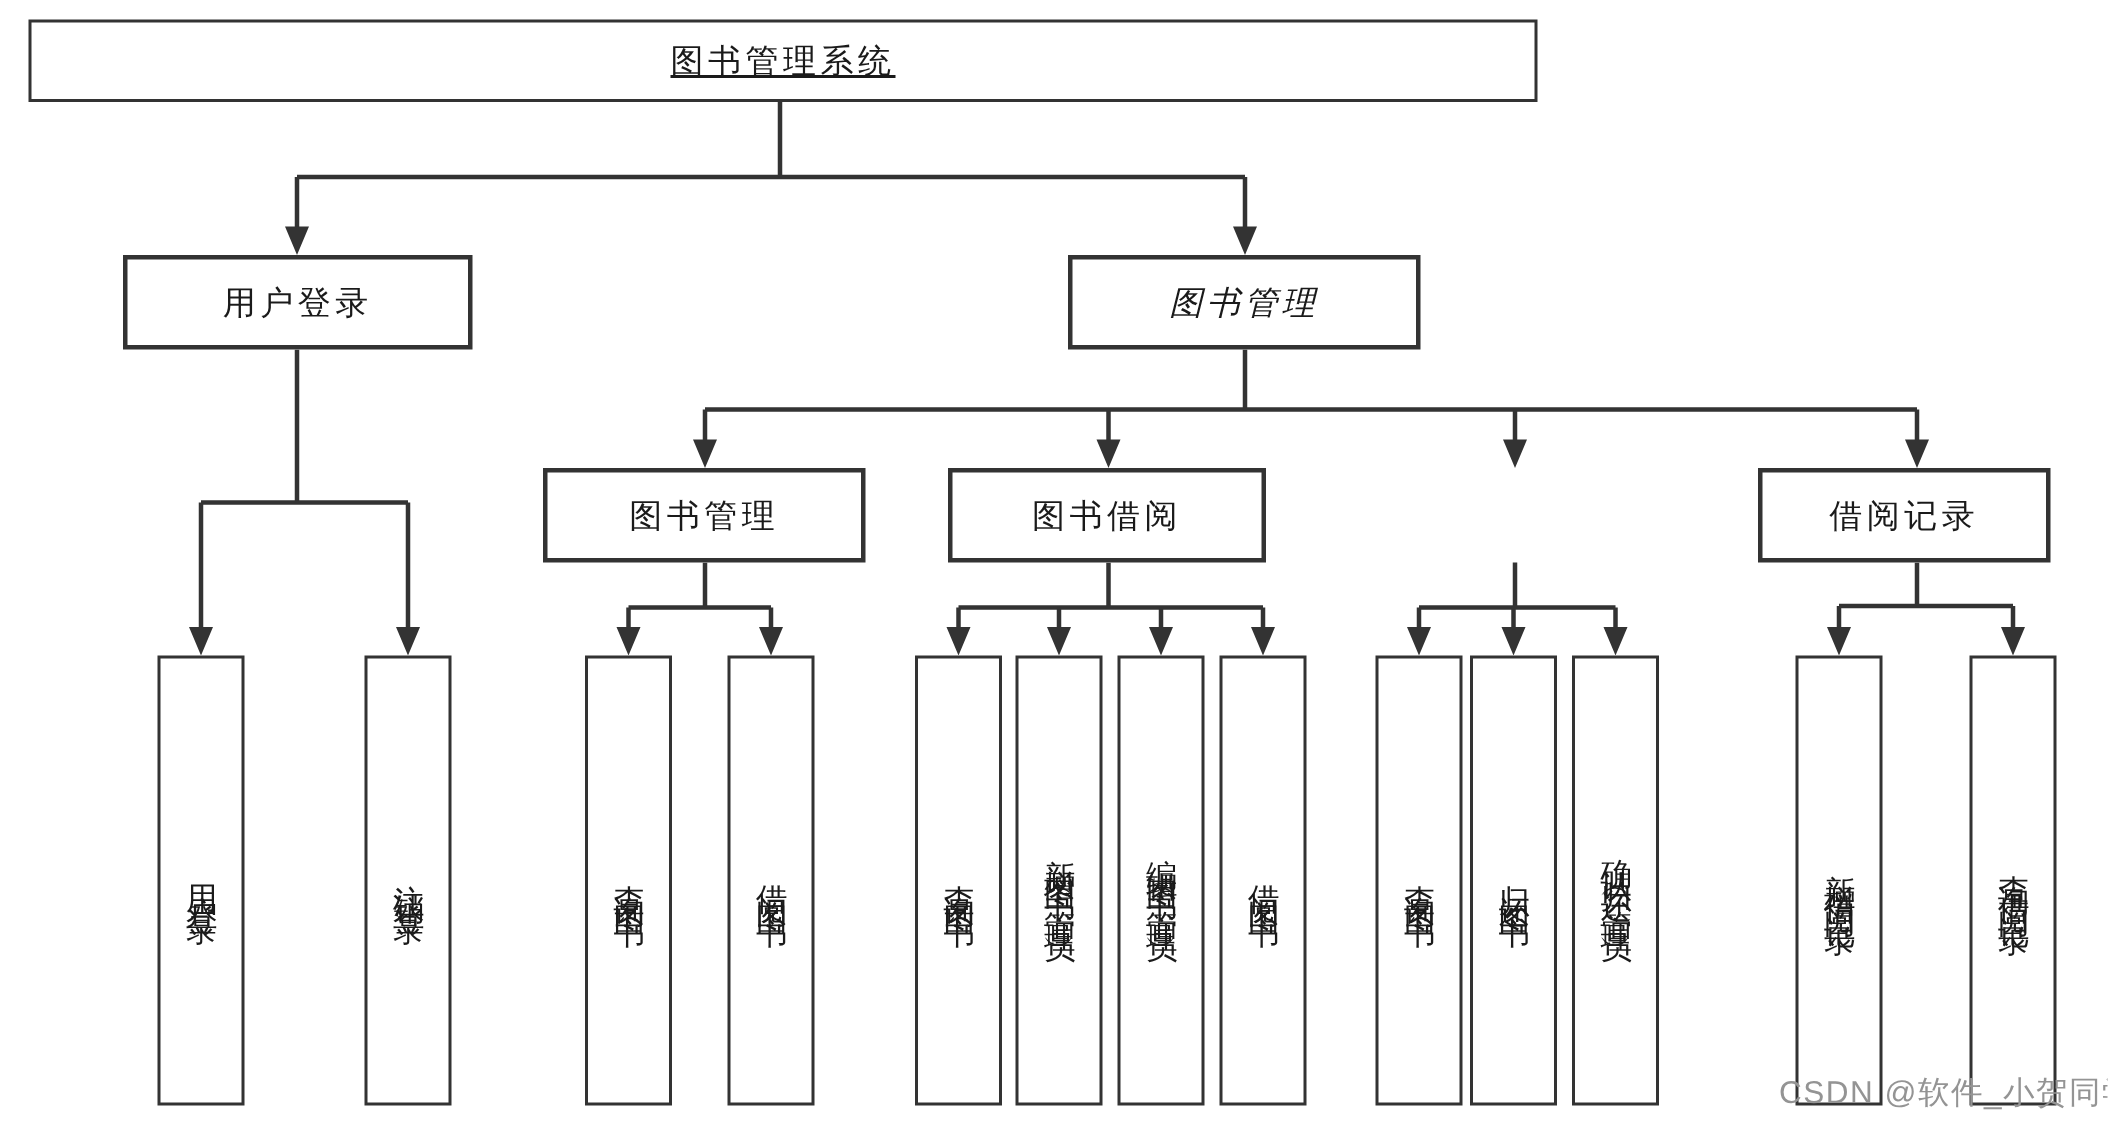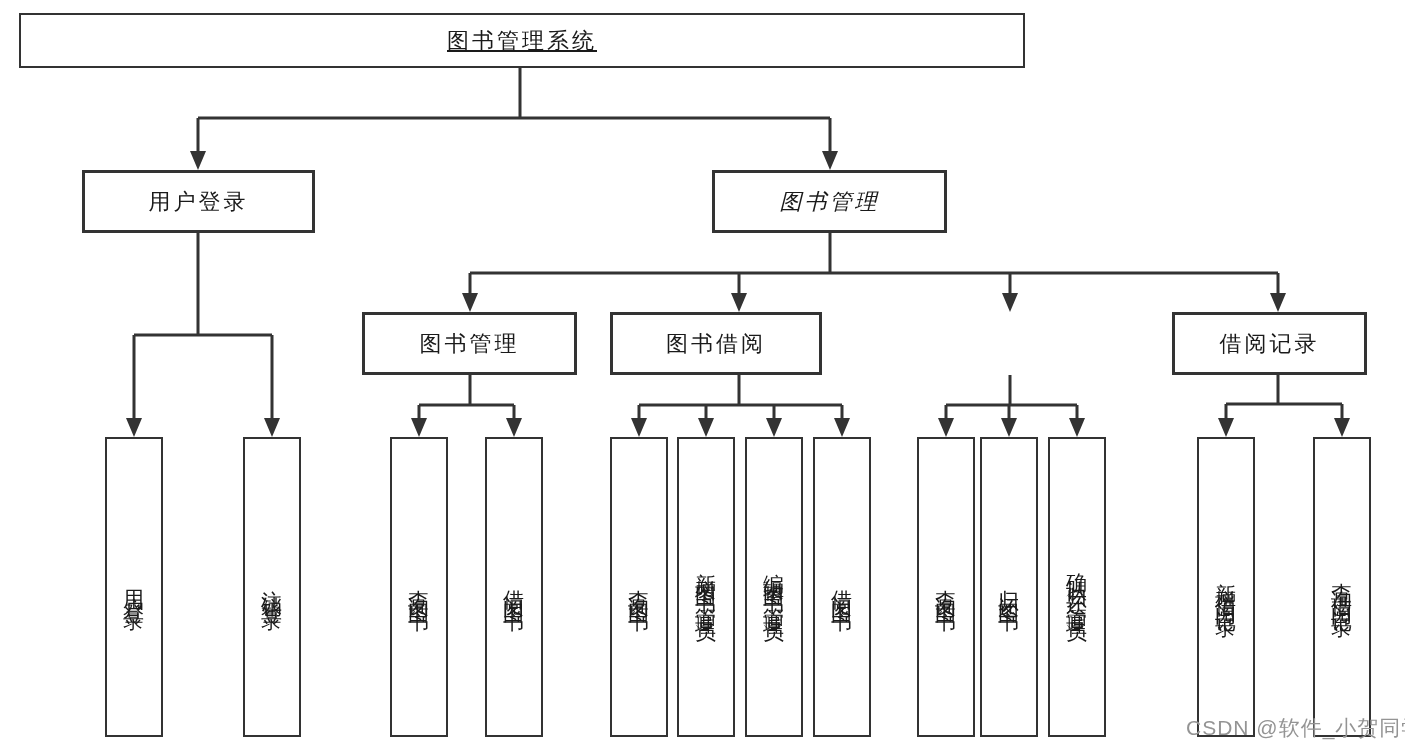--- a/index.html
+++ b/index.html
@@ -115,21 +115,21 @@
   <div class="node" style="left:82px;top:170px;width:233px;height:63px;">
     <span class="label">用户登录</span>
   </div>
   <div class="node" style="left:712px;top:170px;width:235px;height:63px;font-style:italic;">
     <span class="label">图书管理</span>
   </div>
 
   <div class="node" style="left:362px;top:312px;width:215px;height:63px;">
     <span class="label">图书管理</span>
   </div>
-  <div class="node" style="left:610px;top:312px;width:212px;height:63px;">
+  <div class="node" style="left:632px;top:312px;width:212px;height:63px;">
     <span class="label">图书借阅</span>
   </div>
   <div class="node" style="left:1172px;top:312px;width:195px;height:63px;">
     <span class="label">借阅记录</span>
   </div>
 
   <div class="node leaf" style="left:105px;top:437px;width:58px;height:300px;">
     <span class="label">用户登录</span>
   </div>
   <div class="node leaf" style="left:243px;top:437px;width:58px;height:300px;">

